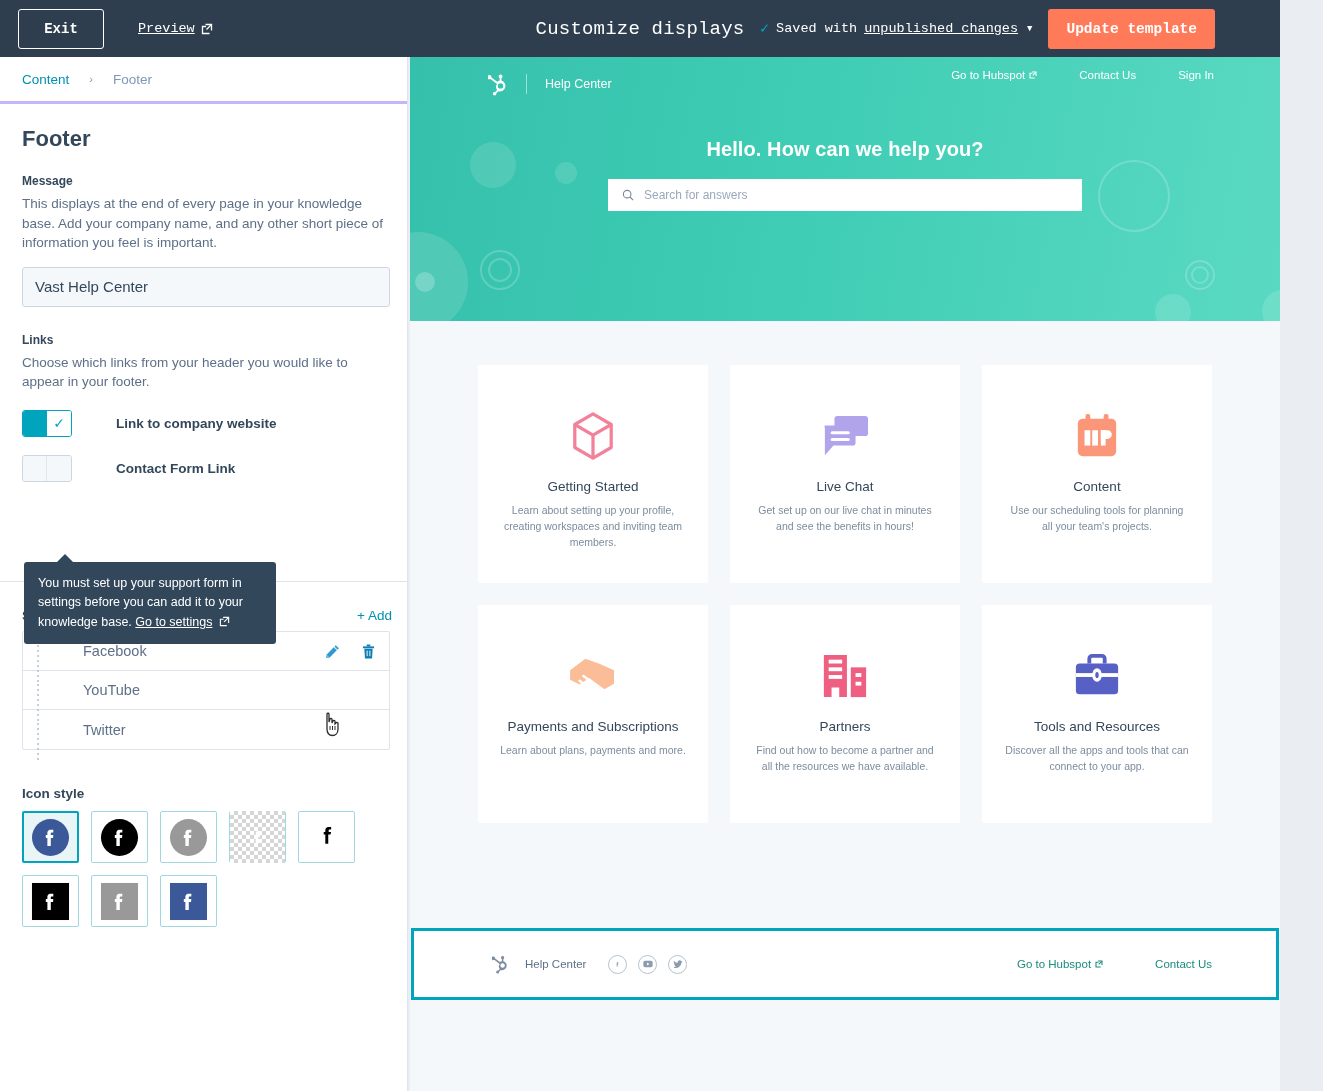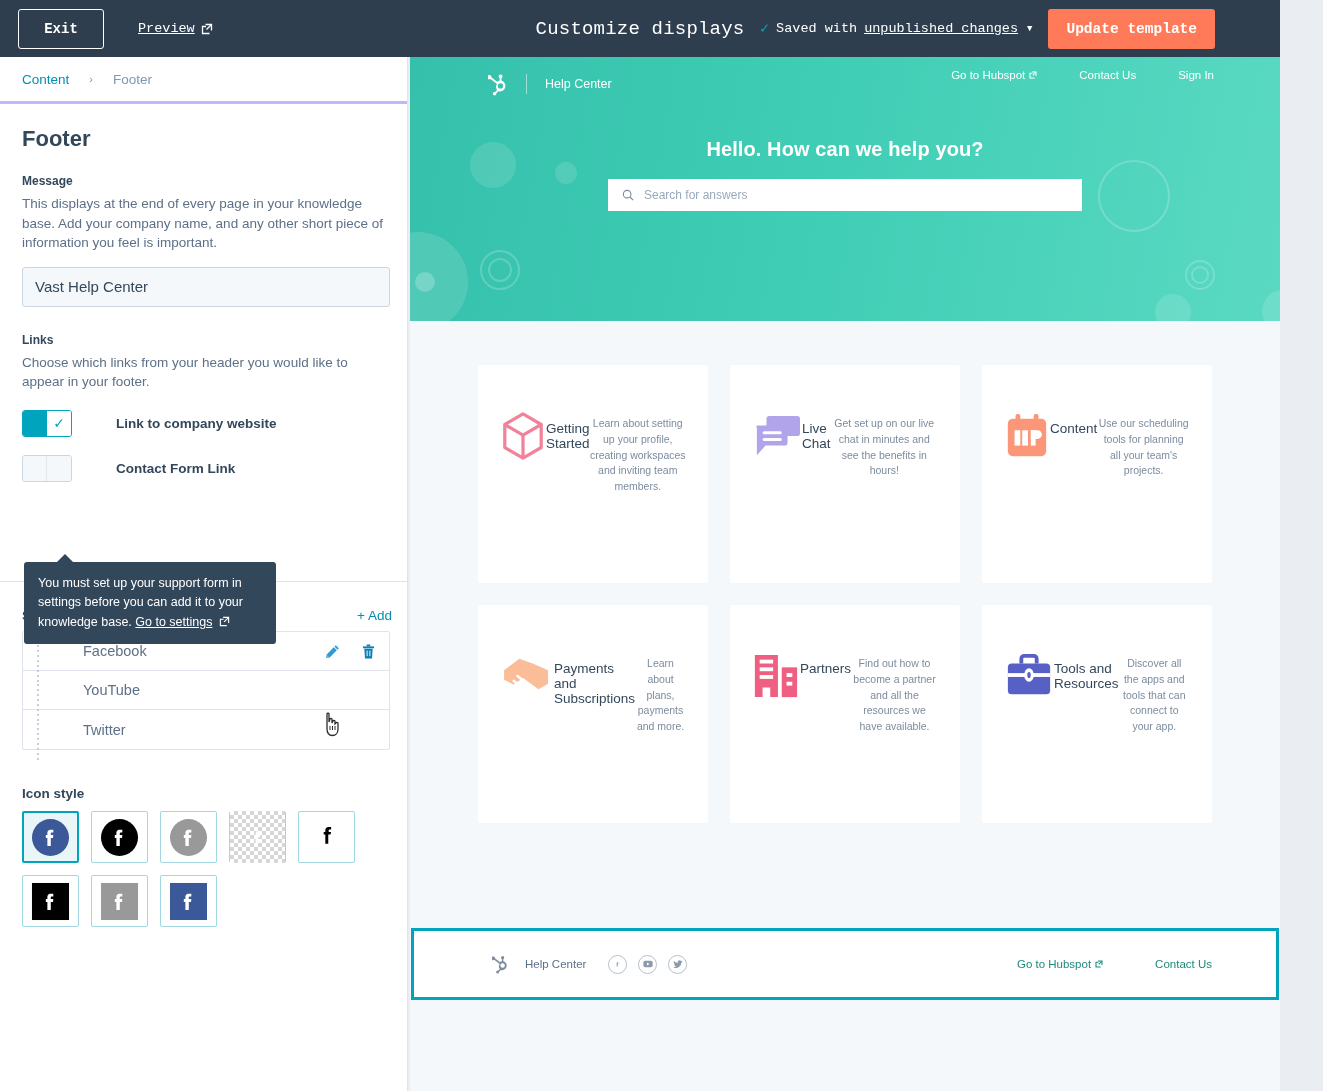--- a/index.html
+++ b/index.html
@@ -168,21 +168,21 @@
   .deco { position:absolute; border-radius:50%; z-index:1; }
   .deco.fill { background:rgba(255,255,255,.13); }
   .deco.ring { border:2px solid rgba(255,255,255,.20); }
 
   .cards {
     padding:44px 68px 0 68px; display:grid; grid-template-columns:repeat(3,1fr);
     gap:22px 22px;
   }
   .card {
     background:#fff; height:218px; border-radius:2px;
-    display:flex; flex-direction:row; align-items:flex-start; padding:42px 22px 0;
+    display:flex; flex-direction:column; align-items:center; padding:42px 22px 0;
   }
   .card .ic { height:58px; display:flex; align-items:center; }
   .card .ttl { font-size:13.5px; color:#33475b; margin-top:14px; }
   .card .desc { font-size:10.5px; color:#7c8c9e; line-height:1.5; text-align:center; margin-top:9px; }
 
   .kb-footer {
     position:absolute; left:1px; top:871px; width:868px; height:72px;
     background:#fff; border:3px solid #00a4bd;
     display:flex; align-items:center; padding:0 78px;
   }

